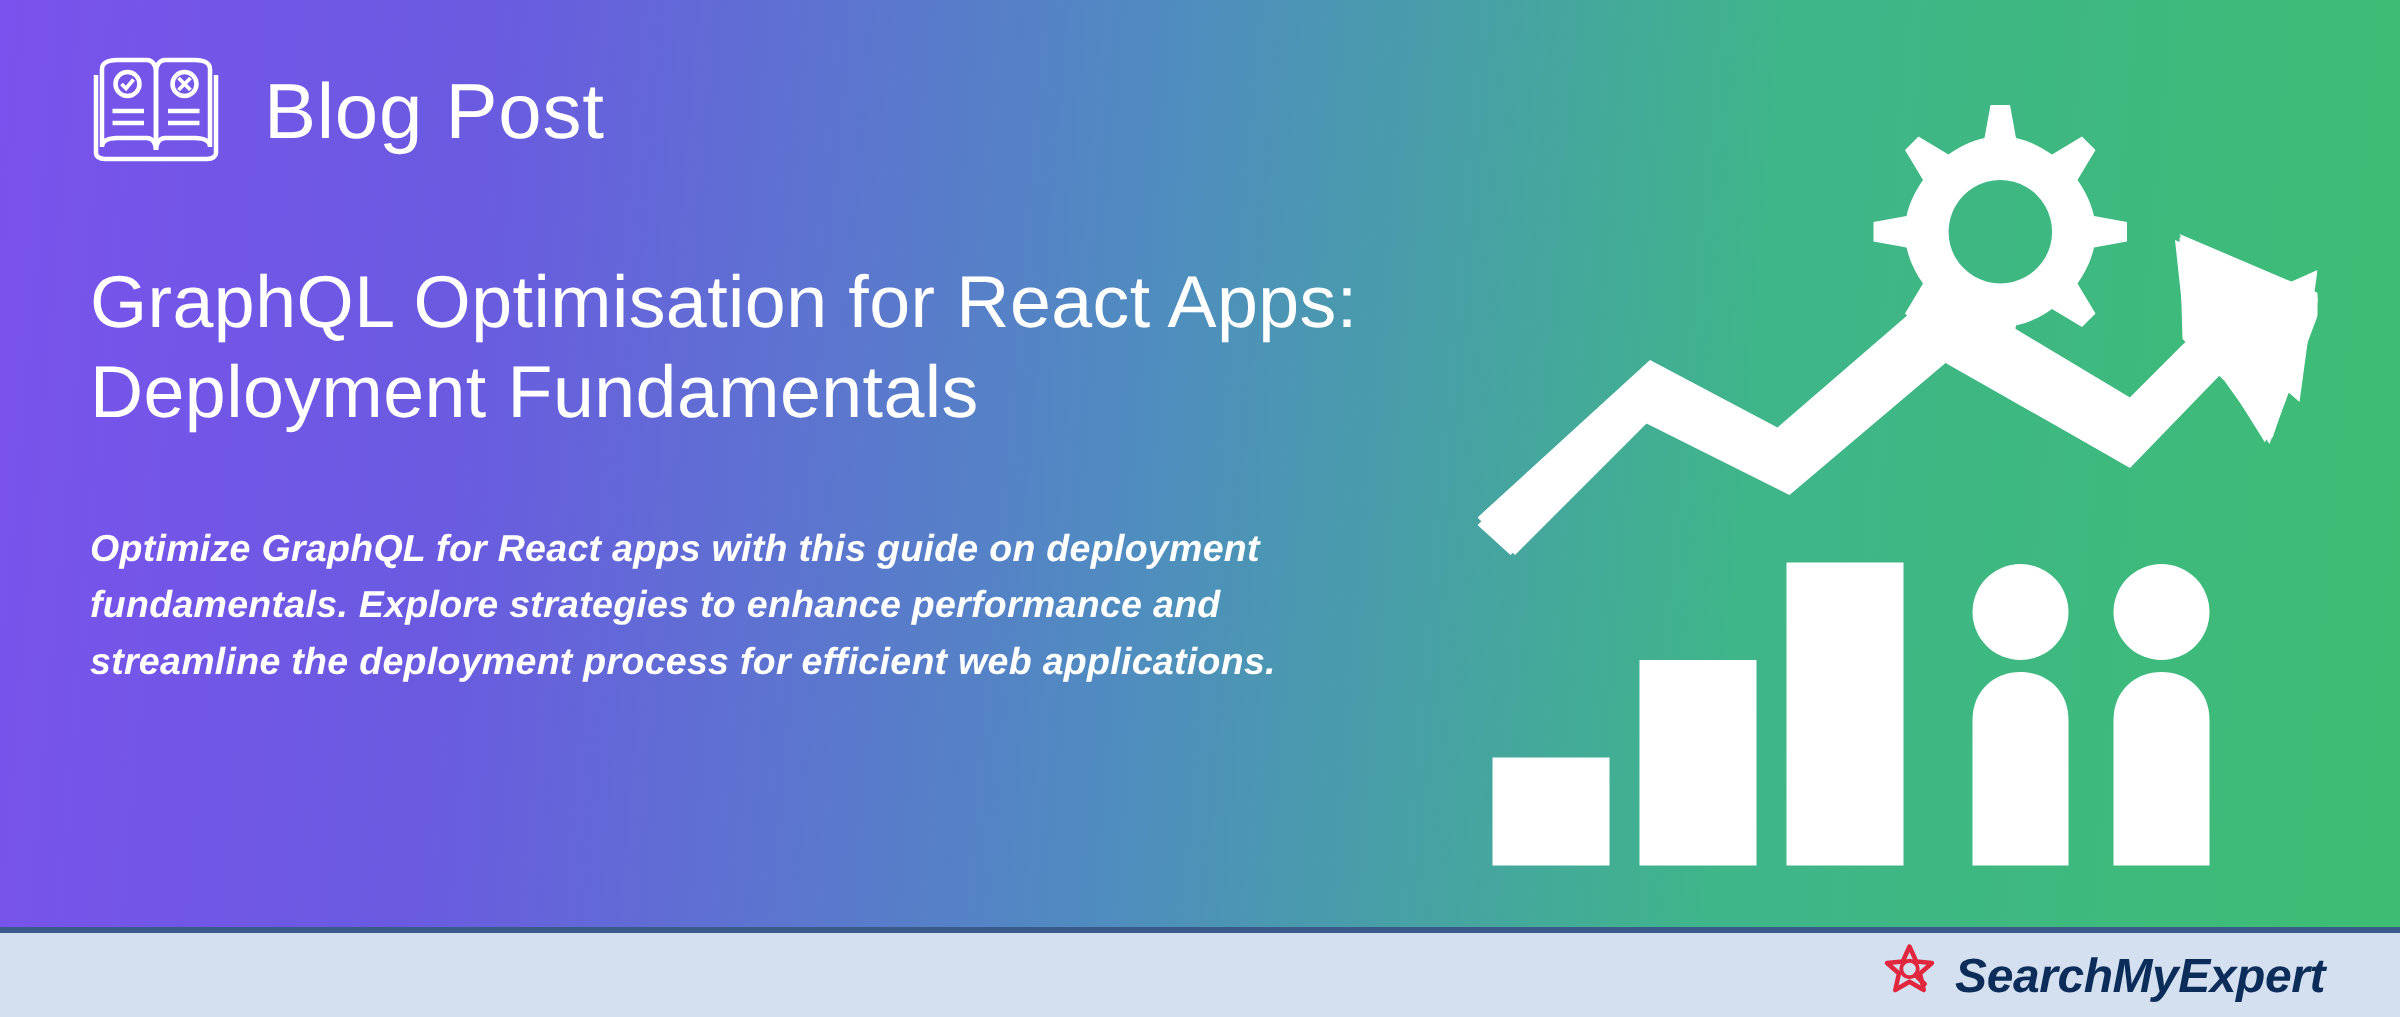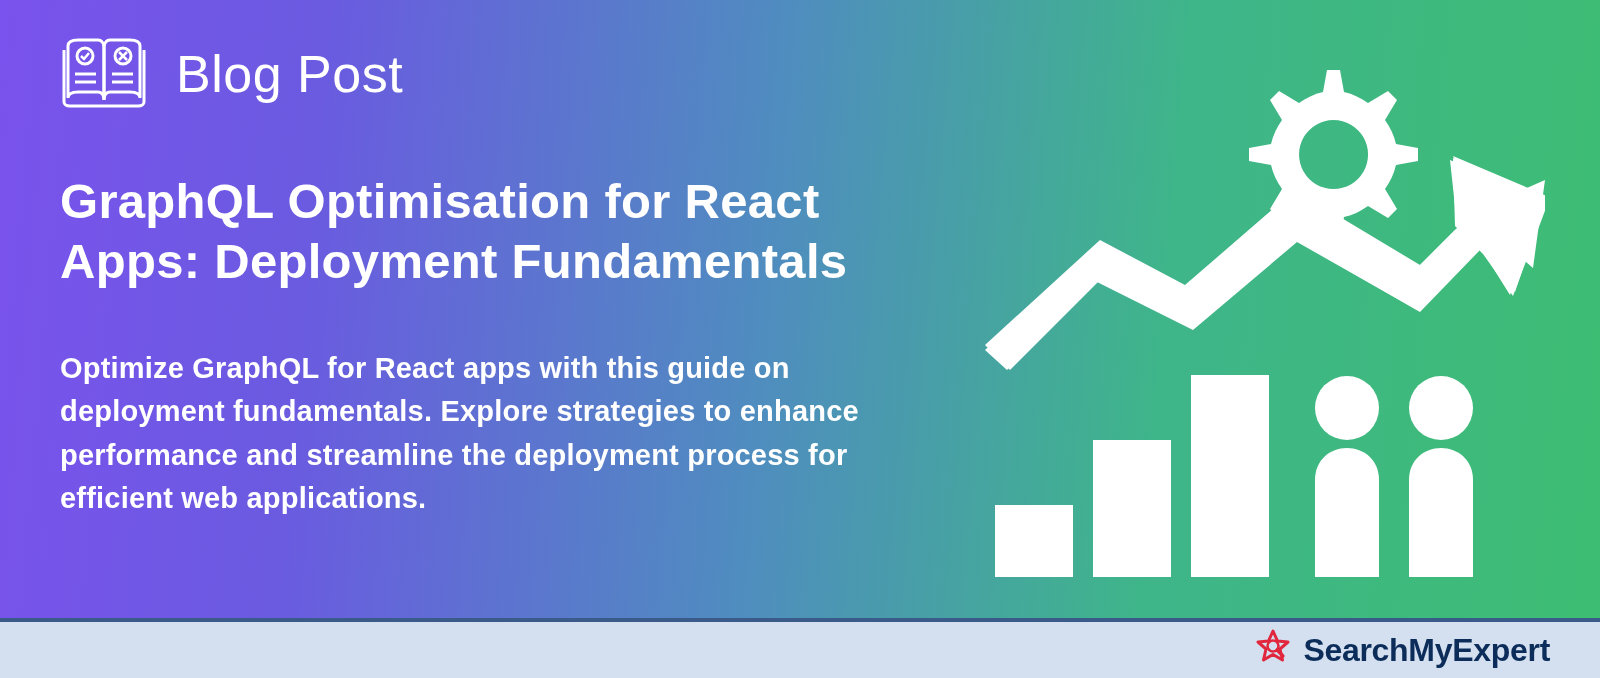--- a/index.html
+++ b/index.html
@@ -24,49 +24,51 @@
     gap: 28px;
     margin-bottom: 60px;
   }
   .kicker-text {
     font-size: 52px;
     font-weight: 500;
     letter-spacing: 0.5px;
   }
   .title {
     font-size: 49px;
-    font-weight: 700;
+    font-weight: 400;
     line-height: 1.22;
     margin-bottom: 55px;
     letter-spacing: 0.3px;
   }
   .desc {
-    font-size: 29px;
+    font-size: 25px;
     font-weight: 600;
     line-height: 1.5;
     max-width: 900px;
     letter-spacing: 0.2px;
+    font-style: italic;
   }
   .illus {
     position: absolute;
     right: 55px;
     top: 50px;
     width: 560px;
     height: 530px;
     pointer-events: none;
   }
   .footer-bar {
     width: 1600px;
     height: 60px;
     background: #d4e0ef;
     border-top: 4px solid #3a5a8a;
     display: flex;
     align-items: center;
     justify-content: flex-end;
     padding-right: 50px;
+    font-style: italic;
   }
   .brand {
     display: flex;
     align-items: center;
     gap: 10px;
   }
   .brand-text {
     font-size: 32px;
     font-weight: 700;
     color: #0c2d5a;

